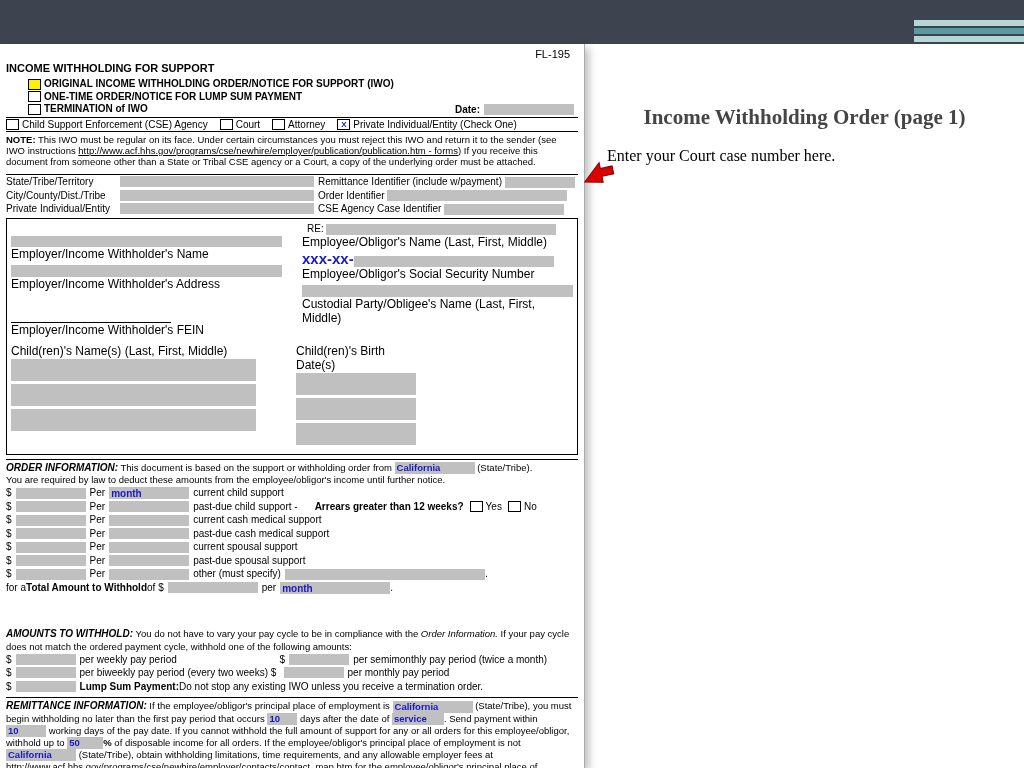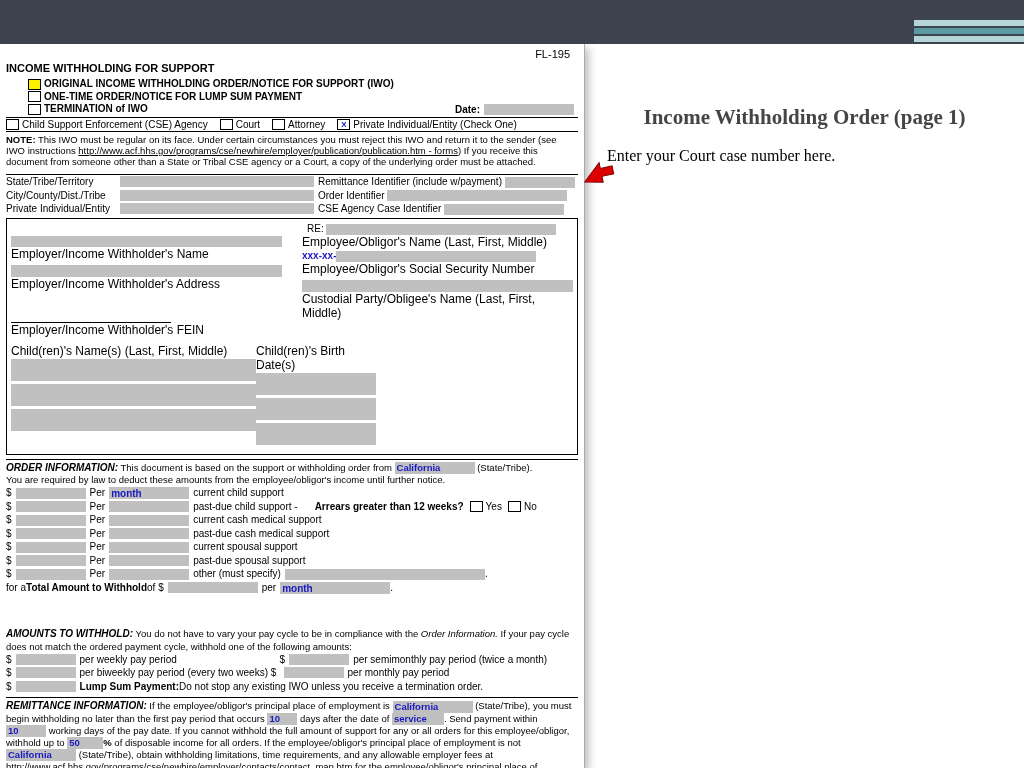--- a/index.html
+++ b/index.html
@@ -26,21 +26,21 @@
   .bar { border-top:1px solid #000; border-bottom:1px solid #000; padding:1px 0; margin-top:2px;}
   .fld { background:#c0c0c0; display:inline-block; height:11px; vertical-align:middle;}
   .lfld { background:#c0c0c0; display:inline-block; height:12px; vertical-align:bottom;}
   .note { font-size:9.5px; line-height:1.2; padding:2px 0 6px;}
   .row3 { display:flex; gap:4px; font-size:10px; padding:1px 0;}
   .row3 .c1 { width:110px;} .row3 .c2 { flex:1;} .row3 .c3 { width:260px;}
   .section-box { border:1px solid #000; padding:4px 4px 6px; margin-top:2px;}
   .two-col { display:flex; gap:20px;}
   .two-col > div { flex:1;}
   .labelline { font-size:12px; margin-bottom:1px; display:block;}
-  .childrow { display:flex; margin-top:6px;}
+  .childrow { display:flex; gap:40px; margin-top:6px;}
   .bigfld { background:#c0c0c0; height:22px; margin-bottom:3px;}
   h4 { font-size:10px; font-weight:bold; display:inline; font-style:italic;}
   .amtrow { display:flex; align-items:center; font-size:10px; line-height:1.35;}
   .blue { color:#1818c0; font-weight:bold;}
   .pg { text-align:right; font-size:10px; padding:6px 10px 0 0;}
   .small { font-size:9.5px; line-height:1.25;}
   a { color:#000; text-decoration:underline;}
 </style>
 </head>
 <body>
@@ -127,21 +127,21 @@
           <span class="fld" style="width:100%;"></span>
           <span class="labelline">Employer/Income Withholder's Name</span>
           <span class="fld" style="width:100%;height:12px;margin-top:3px;"></span>
           <span class="labelline">Employer/Income Withholder's Address</span>
           <div style="height:22px"></div>
           <div style="border-bottom:1px solid #000;width:160px;margin-top:8px;"></div>
           <span class="labelline">Employer/Income Withholder's FEIN</span>
         </div>
         <div>
           <span class="labelline">Employee/Obligor's Name (Last, First, Middle)</span>
-          <span class="blue" style="font-size:10px;">xxx-xx-</span><span class="fld" style="width:200px"></span>
+          <span class="blue" style="font-size:15px;">xxx-xx-</span><span class="fld" style="width:200px"></span>
           <span class="labelline">Employee/Obligor's Social Security Number</span>
           <span class="fld" style="width:100%;height:12px;margin-top:3px;"></span>
           <span class="labelline">Custodial Party/Obligee's Name (Last, First, Middle)</span>
         </div>
       </div>
       <div class="childrow">
         <div style="width:245px;">
           <span class="labelline">Child(ren)'s Name(s) (Last, First, Middle)</span>
           <div class="bigfld"></div>
           <div class="bigfld"></div>

